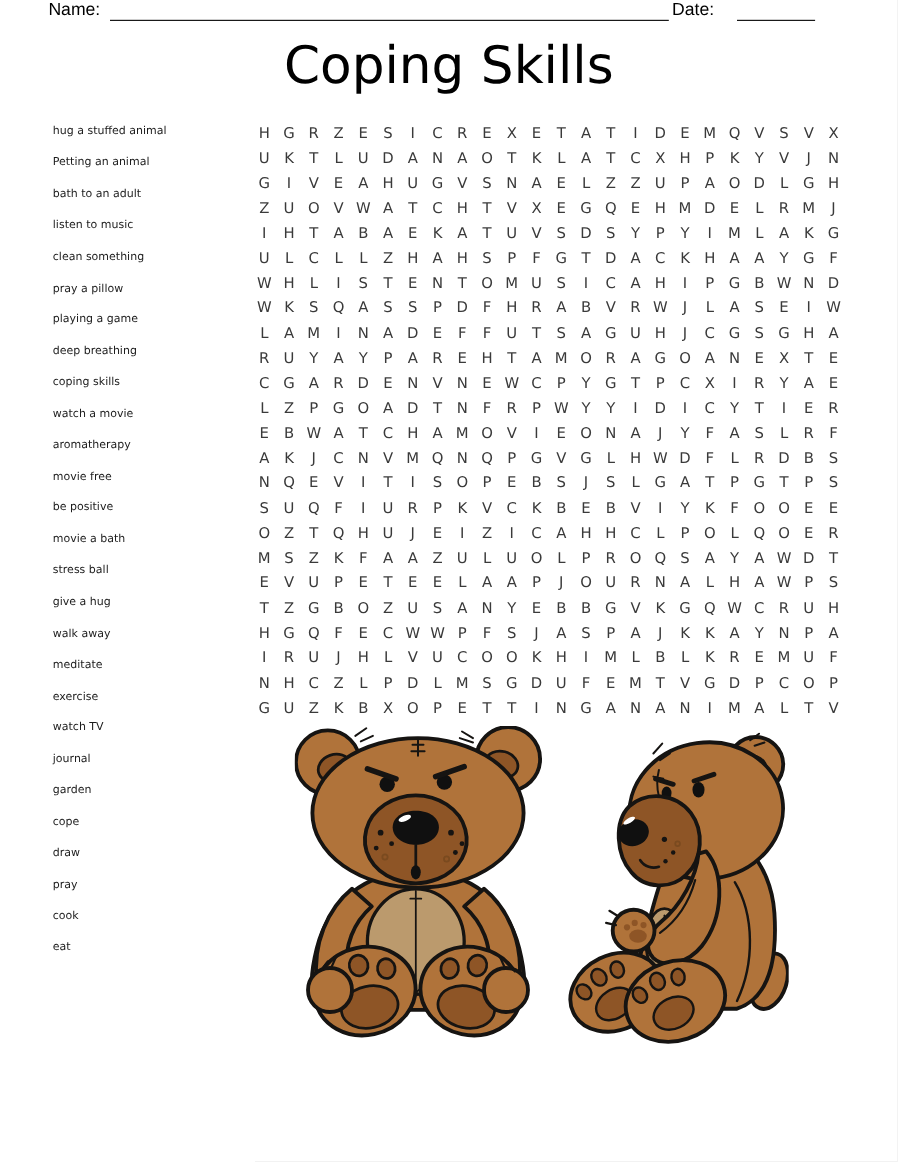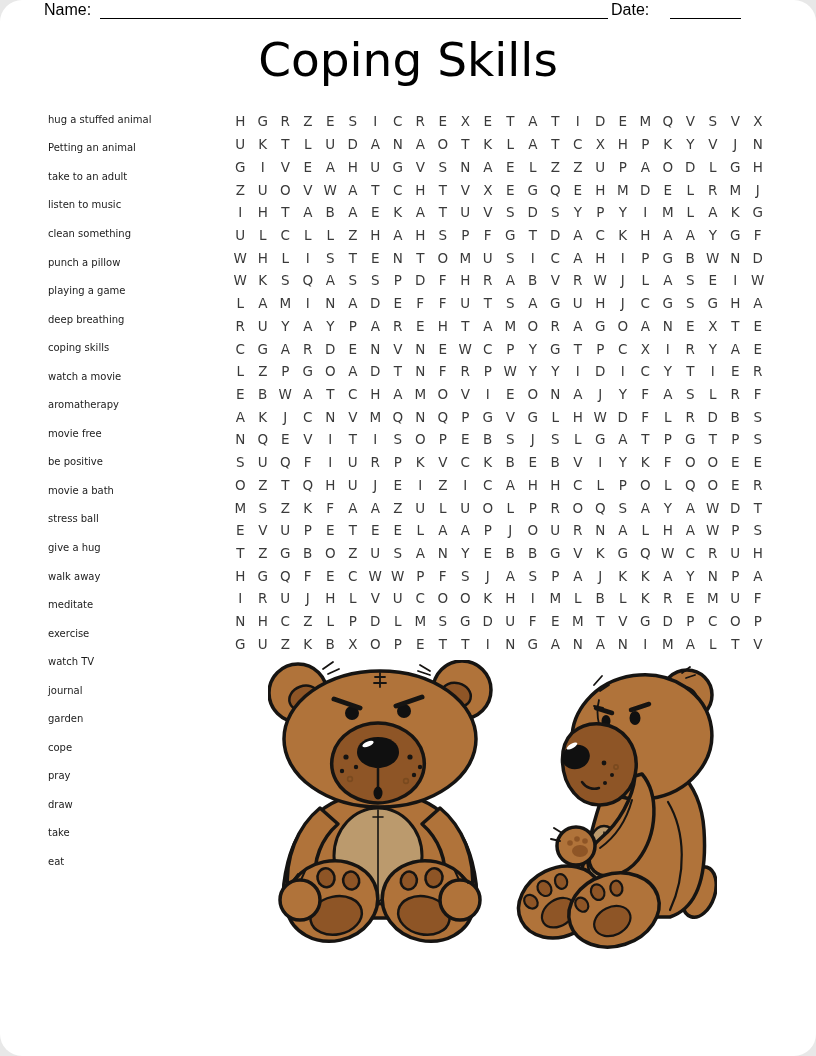--- a/index.html
+++ b/index.html
@@ -1,21 +1,20 @@
 <!DOCTYPE html>
 <html style="--page_bg: #ffffff; --text_primary: #000000; --word_list_text: #1b1b1b; --grid_text: #3a3a3a; --bear_main: #b0733a; --bear_dark: #8e5526; --bear_belly: #bb9a6d; --bear_outline: #161412;"><head>
 <meta charset="utf-8">
 <title>Coping Skills Word Search</title>
 <style>
   html,body{margin:0;padding:0;background:#e8e8e8;}
   .page{
     position:relative;width:816px;height:1056px;margin:0 auto;
     background:var(--page_bg,#fff);overflow:hidden;
     font-family:"DejaVu Sans",sans-serif;
-    border-radius:22px;
   }
   
   .hdr-label{
     position:absolute;top:0px;font-family:"Liberation Sans",sans-serif;
     font-size:16px;color:var(--text_primary,#000);line-height:20px;
   }
   .hdr-label.name{left:44px;}
   .hdr-label.date{left:611px;}
   .hdr-line{position:absolute;top:18px;height:0;border-bottom:1.6px solid var(--text_primary,#000);}
   .hdr-line.name{left:100px;width:508px;}
@@ -54,44 +53,44 @@
   <span class="hdr-label name">Name:</span>
   <span class="hdr-line name"></span>
   <span class="hdr-label date">Date:</span>
   <span class="hdr-line date"></span>
 
   <div class="title">Coping Skills</div>
 
   <div class="word-list">
       <div class="word">hug a stuffed animal</div>
       <div class="word">Petting an animal</div>
-      <div class="word">take to an adult</div>
+      <div class="word">bath to an adult</div>
       <div class="word">listen to music</div>
       <div class="word">clean something</div>
-      <div class="word">punch a pillow</div>
+      <div class="word">pray a pillow</div>
       <div class="word">playing a game</div>
       <div class="word">deep breathing</div>
       <div class="word">coping skills</div>
       <div class="word">watch a movie</div>
       <div class="word">aromatherapy</div>
       <div class="word">movie free</div>
       <div class="word">be positive</div>
       <div class="word">movie a bath</div>
       <div class="word">stress ball</div>
       <div class="word">give a hug</div>
       <div class="word">walk away</div>
       <div class="word">meditate</div>
       <div class="word">exercise</div>
       <div class="word">watch TV</div>
       <div class="word">journal</div>
       <div class="word">garden</div>
       <div class="word">cope</div>
+      <div class="word">draw</div>
       <div class="word">pray</div>
-      <div class="word">draw</div>
-      <div class="word">take</div>
+      <div class="word">cook</div>
       <div class="word">eat</div>
     </div>
 
   <div class="word-grid">
       <div class="cell">H</div>
       <div class="cell">G</div>
       <div class="cell">R</div>
       <div class="cell">Z</div>
       <div class="cell">E</div>
       <div class="cell">S</div>

